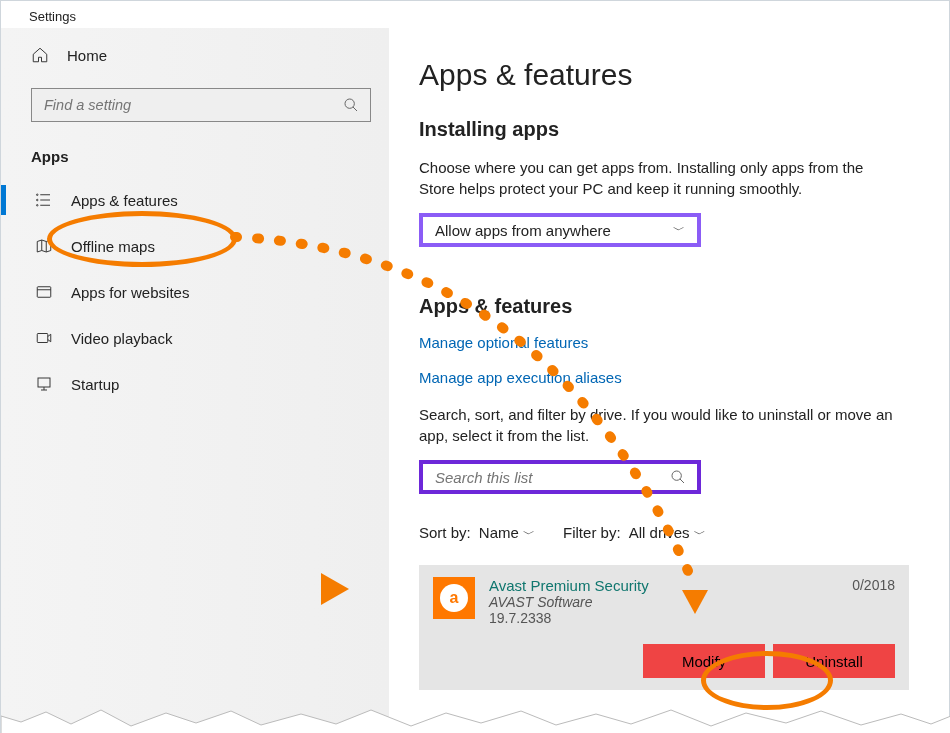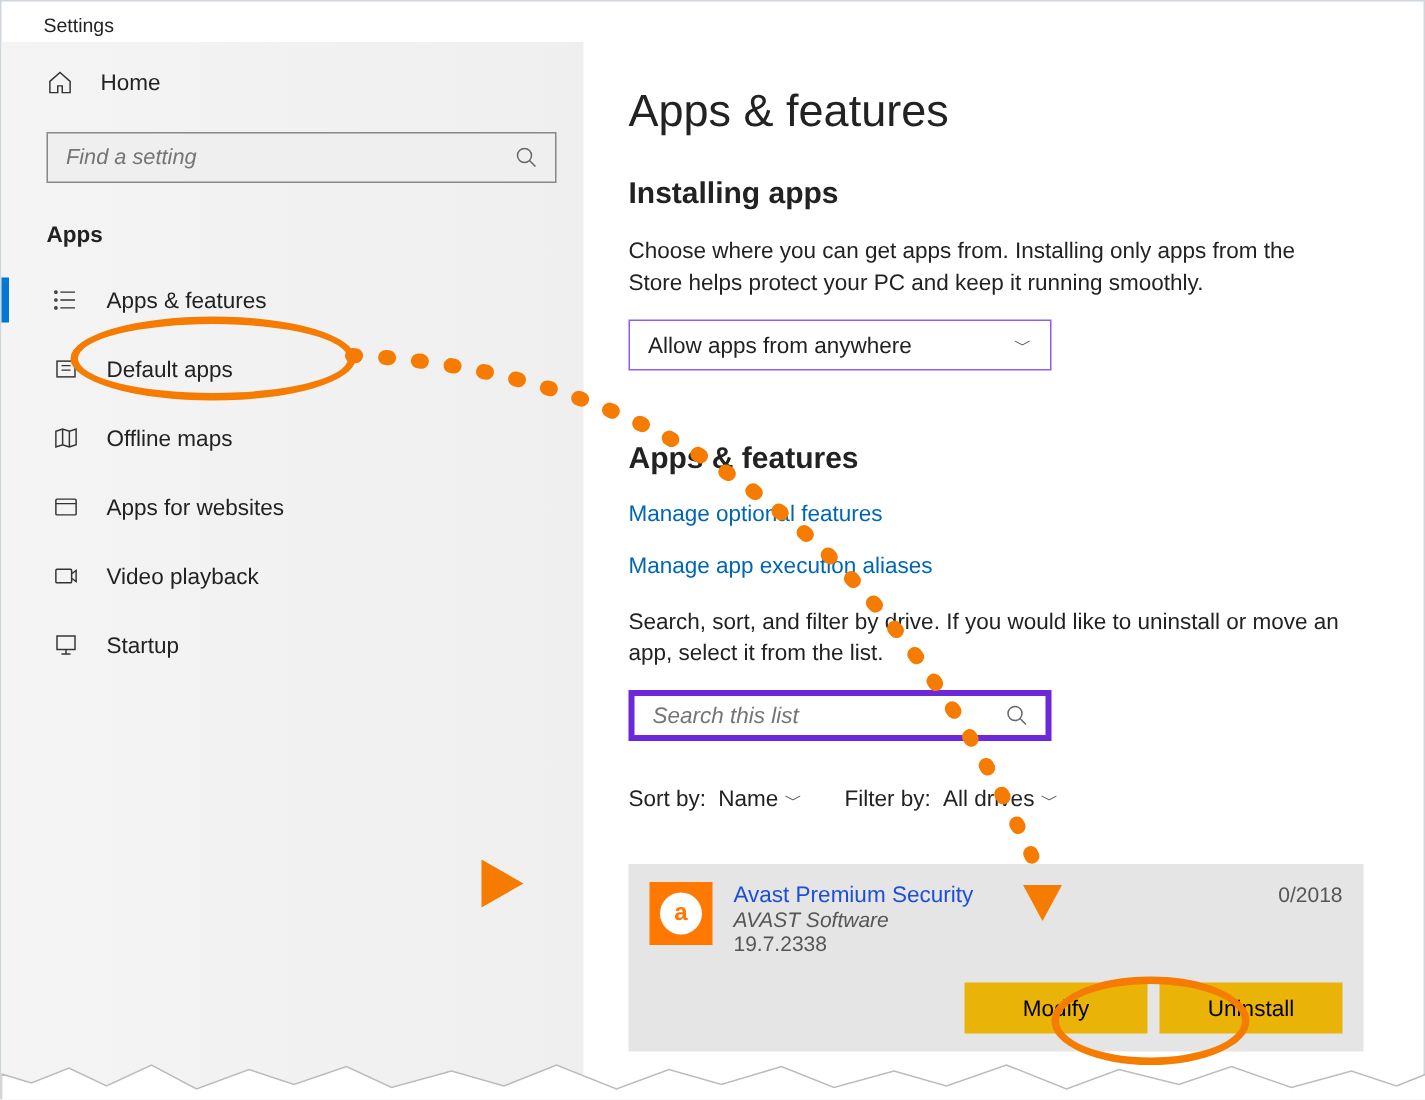--- a/index.html
+++ b/index.html
@@ -114,21 +114,21 @@
   }
   .bodytext {
     font-size: 15px;
     line-height: 1.4;
     margin: 0 0 14px 0;
     max-width: 480px;
   }
   .dropdown {
     width: 282px;
     height: 34px;
-    border: 1px solid #8b5cf6;
+    border: 4px solid #8b5cf6;
     display: flex;
     align-items: center;
     justify-content: space-between;
     padding: 0 12px;
     font-size: 15px;
     margin-bottom: 48px;
     cursor: pointer;
   }
   .link {
     color: #0066b4;
@@ -151,21 +151,21 @@
     border: none;
     outline: none;
     font-size: 15px;
     font-style: italic;
     color: #555;
   }
   .filter-row {
     display: flex;
     gap: 28px;
     font-size: 15px;
-    margin-bottom: 34px;
+    margin-bottom: 22px;
     color: #222;
   }
   .filter-value { margin-left: 4px; }
   .app-card {
     background: #e5e5e5;
     width: 490px;
     padding: 12px 14px;
   }
   .app-top {
     display: flex;
@@ -186,35 +186,35 @@
     background: #fff;
     border-radius: 50%;
     display: flex;
     align-items: center;
     justify-content: center;
     color: #ff7800;
     font-size: 16px;
     font-weight: bold;
   }
   .app-meta { flex: 1; }
-  .app-name { font-size: 15px; color: #1d4ed8; }
+  .app-name { font-size: 15px; color: #0f766e; }
   .app-pub { font-size: 14px; color: #555; font-style: italic; }
   .app-ver { font-size: 14px; color: #555; }
   .app-date { font-size: 14px; color: #555; text-align: right; }
   .app-buttons {
     display: flex;
     justify-content: flex-end;
     gap: 8px;
     margin-top: 18px;
   }
   .app-buttons button {
     width: 122px;
     height: 34px;
     border: none;
-    background: #eab308;
+    background: #ef4444;
     font-size: 15px;
     cursor: pointer;
   }
   
   .oval1 {
     position:absolute; left:46px; top:210px; width:190px; height:56px;
     border:5px solid #f57c00; border-radius:50%; pointer-events:none;
   }
   .oval2 {
     position:absolute; left:700px; top:650px; width:132px; height:59px;
@@ -272,30 +272,20 @@
               <line x1="7" y1="12" x2="20" y2="12"></line>
               <line x1="7" y1="19" x2="20" y2="19"></line>
               <circle cx="3" cy="5" r="1"></circle>
               <circle cx="3" cy="12" r="1"></circle>
               <circle cx="3" cy="19" r="1"></circle>
             </svg>
         </span>
         <span>Apps &amp; features</span>
       </div>
 
-      <div class="nav-item">
-        <span class="icon">
-          <svg width="18" height="18" viewBox="0 0 24 24" fill="none" stroke="#333" stroke-width="1.3">
-              <rect x="4" y="5" width="16" height="14"></rect>
-              <line x1="8" y1="9" x2="16" y2="9"></line>
-              <line x1="8" y1="13" x2="16" y2="13"></line>
-            </svg>
-        </span>
-        <span>Default apps</span>
-      </div>
 
       <div class="nav-item">
         <span class="icon">
           <svg width="18" height="18" viewBox="0 0 24 24" fill="none" stroke="#333" stroke-width="1.3">
               <path d="M3 6 L9 4 L15 6 L21 4 V18 L15 20 L9 18 L3 20 Z"></path>
               <line x1="9" y1="4" x2="9" y2="18"></line>
               <line x1="15" y1="6" x2="15" y2="20"></line>
             </svg>
         </span>
         <span>Offline maps</span>

